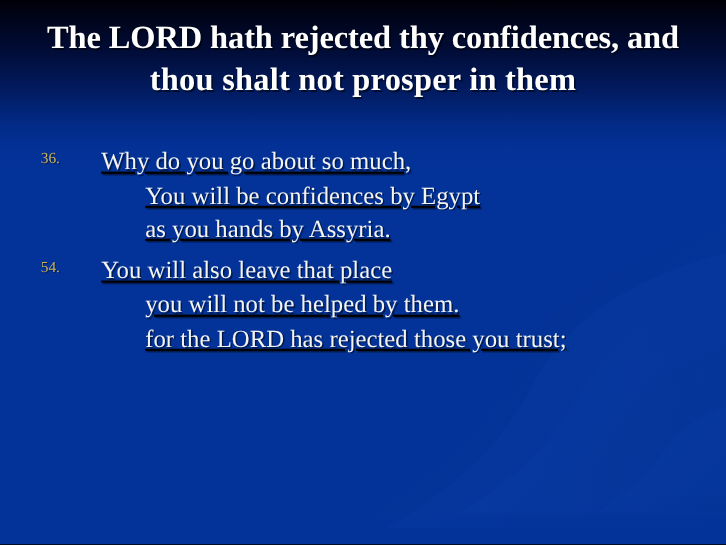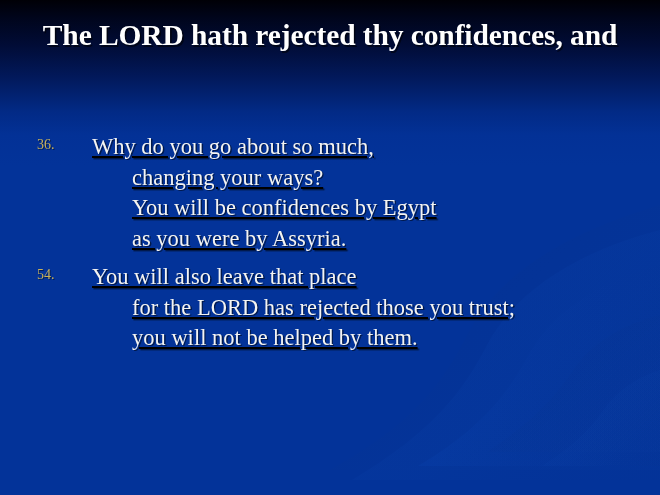--- a/index.html
+++ b/index.html
@@ -110,37 +110,37 @@
 
     <path d="M660,205 C560,235 500,275 470,330 C445,378 420,420 330,470 L660,470 Z" fill="url(#sw2)" opacity="0.45"></path>
     <path d="M660,230 C575,252 515,292 487,345 C462,393 432,432 352,480 L660,480 Z" fill="url(#sw1)" opacity="0.40"></path>
     <path d="M660,265 C600,280 552,312 528,356 C505,398 478,430 418,466 L660,466 Z" fill="url(#sw3)" opacity="0.40"></path>
     <path d="M660,315 C620,325 590,345 572,372 C553,400 528,425 487,452 L660,452 Z" fill="url(#sw2)" opacity="0.38"></path>
     <path d="M660,370 C635,378 615,392 602,412 C588,432 570,448 542,466 L660,466 Z" fill="url(#sw1)" opacity="0.30"></path>
   </svg>
 
   <div id="title">
     <span class="tline tline1">The LORD hath rejected thy confidences, and</span>
+    <span class="tline tline2">thou shalt not prosper in them</span>
   </div>
 
   <div id="body">
 
     <div class="verse">
       <div class="vnum">36.</div>
       <div class="vlines">
         <div class="vline">Why do you go about so much,</div>
-        <div class="vline indent">changing your ways?</div>
         <div class="vline indent">You will be confidences by Egypt</div>
-        <div class="vline indent">as you were by Assyria.</div>
+        <div class="vline indent">as you hands by Assyria.</div>
       </div>
     </div>
 
     <div class="verse">
       <div class="vnum">54.</div>
       <div class="vlines">
         <div class="vline">You will also leave that place</div>
+        <div class="vline indent">you will not be helped by them.</div>
         <div class="vline indent">for the LORD has rejected those you trust;</div>
-        <div class="vline indent">you will not be helped by them.</div>
       </div>
     </div>
 
   </div>
 </div>
 
 </body></html>

